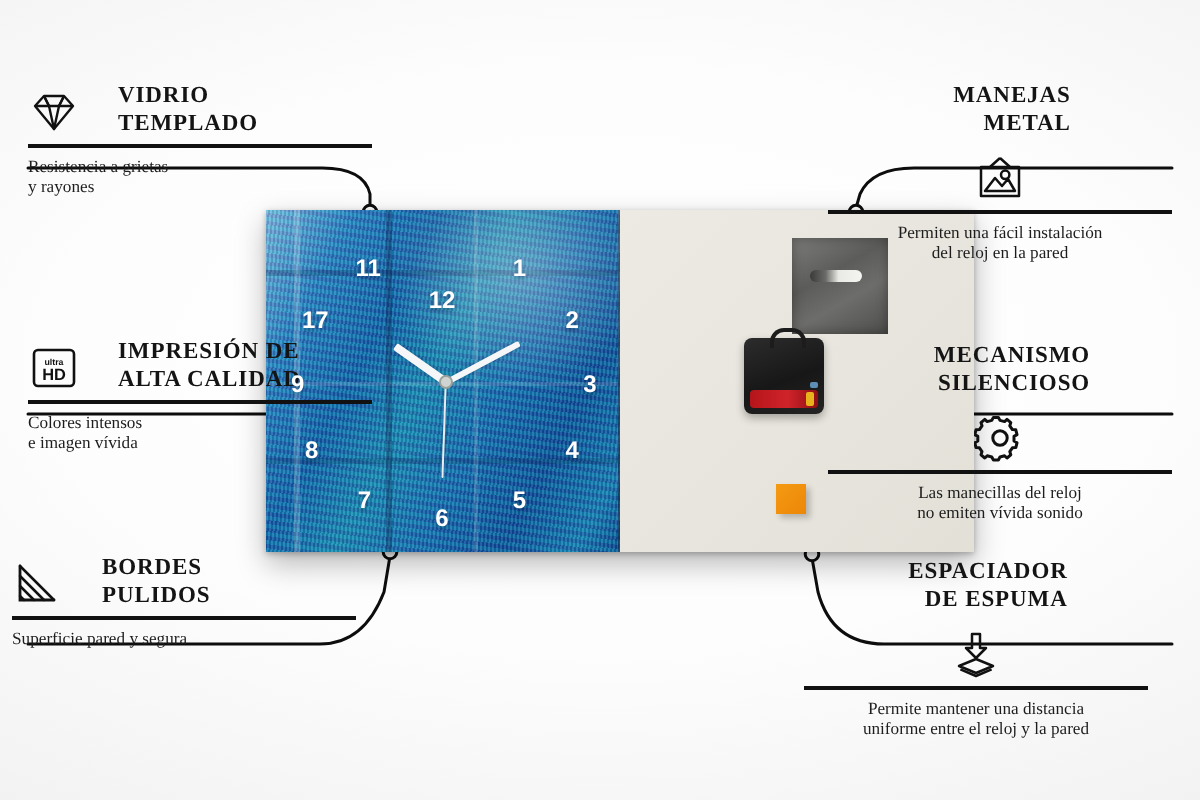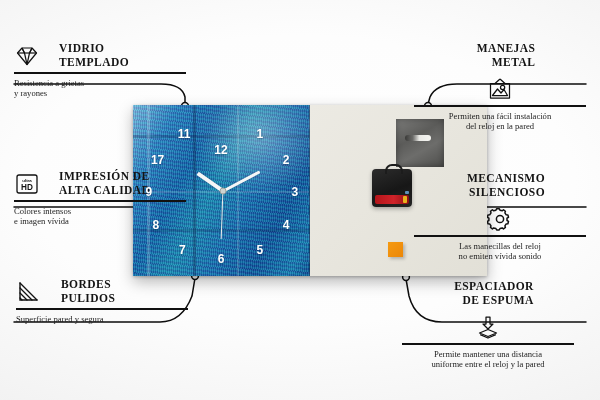--- a/index.html
+++ b/index.html
@@ -192,21 +192,21 @@
         <text x="13" y="18" font-family="Liberation Sans, sans-serif" font-size="8.2" font-weight="700" text-anchor="middle" fill="#111">HD</text>
       </svg>
       <div class="feat-title">IMPRESIÓN DE
 ALTA CALIDAD</div>
     </div>
     <div class="rule"></div>
     <div class="feat-desc">Colores intensos
 e imagen vívida</div>
   </div>
 
-  <div class="feature feat-left" style="left:16px;top:278px;">
+  <div class="feature feat-left" style="left:6px;top:278px;">
     <div class="feat-head">
       <svg class="icon" viewBox="0 0 26 24">
         <g stroke="#111" stroke-width="1.25" stroke-linecap="round">
           <path d="M4 3 L21 20"></path>
             <path d="M4 8 L16 20"></path>
             <path d="M4 13 L11 20"></path>
             <path d="M4 18 L6 20"></path>
           <path d="M4 3 L4 20 L21 20" stroke-width="1.4" fill="none"></path>
         </g>
       </svg>

